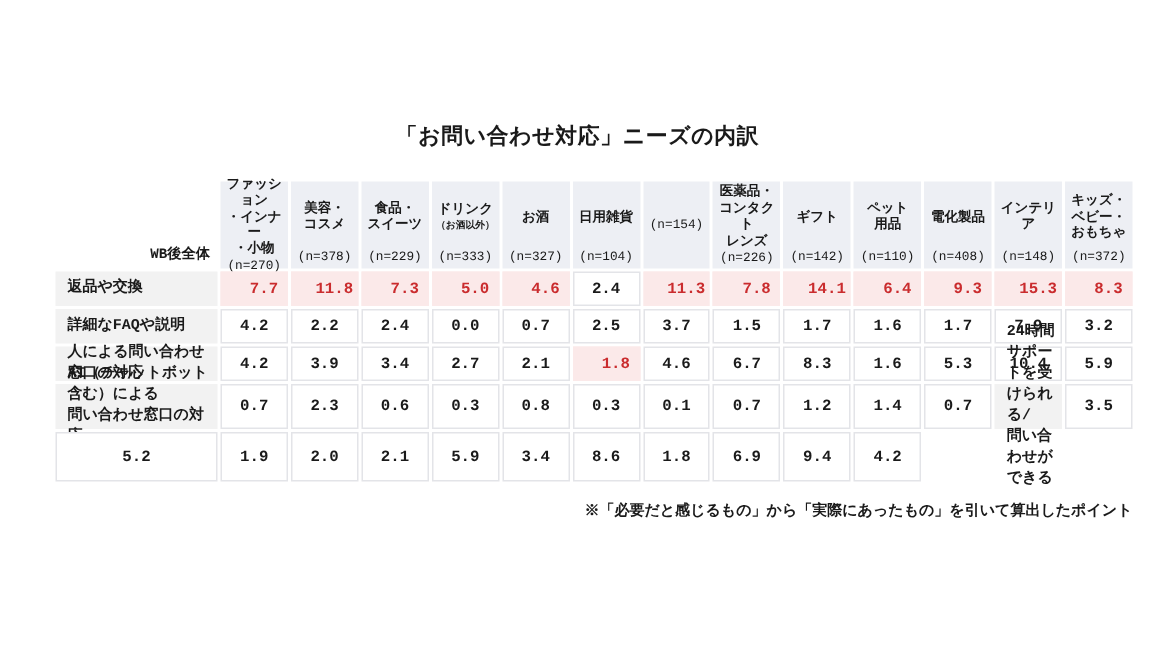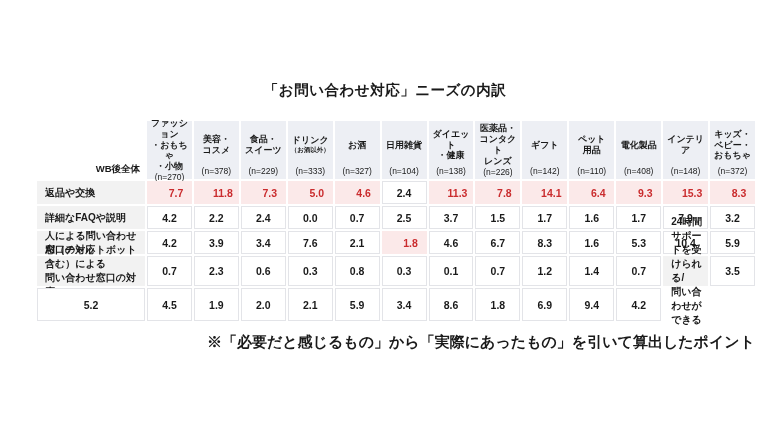--- a/index.html
+++ b/index.html
@@ -1,18 +1,18 @@
 <!DOCTYPE html>
 <html><head>
 <meta charset="utf-8">
 <style>
   html,body{margin:0;padding:0;background:#ffffff;}
   .stage{
     position:relative;width:770px;height:433px;background:#ffffff;
-    font-family:Liberation Sans, sans-serif;color:#1a1a1a;overflow:hidden;
+    font-family:Liberation Mono, monospace;color:#1a1a1a;overflow:hidden;
   }
   .title{
     position:absolute;top:81px;left:0;width:770px;text-align:center;
     font-size:14.5px;font-weight:bold;letter-spacing:0.5px;
   }
   .unit{
     position:absolute;top:108px;right:16px;font-size:9px;font-weight:bold;margin-top:20px;
   }
   .grid{
     position:absolute;left:37px;top:121px;width:718px;
@@ -39,35 +39,35 @@
     white-space:pre-line;line-height:1.4;
   }
   .val{
     background:#ffffff;border:1px solid #e3e4e8;
     font-size:10.5px;font-weight:bold;
   }
   .val.hl{
     background:#fbe9e9;border-color:#fbe9e9;color:#ca2c2e;padding-left:13px;
   }
   .footnote{
-    position:absolute;top:333px;right:15px;font-size:15px;font-weight:bold;text-align:center;
+    position:absolute;top:333px;right:15px;font-size:10px;font-weight:bold;text-align:center;
   }
 </style>
 </head>
 <body>
 
 <div class="stage">
   <div class="title">「お問い合わせ対応」ニーズの内訳</div>
   <div class="unit">(pt)</div>
   <div class="grid">
       <div class="cell corner">WB後全体</div>
       <div class="cell colhead">
         <div class="colnamewrap">
           <div class="colname">ファッション
-・おもちゃ
+・インナー
 ・小物</div>
         </div>
         <div class="coln">(n=270)</div>
       </div>
       <div class="cell colhead">
         <div class="colnamewrap">
           <div class="colname">美容・
 コスメ</div>
         </div>
         <div class="coln">(n=378)</div>
@@ -92,25 +92,21 @@
         </div>
         <div class="coln">(n=327)</div>
       </div>
       <div class="cell colhead">
         <div class="colnamewrap">
           <div class="colname">日用雑貨</div>
         </div>
         <div class="coln">(n=104)</div>
       </div>
       <div class="cell colhead">
-        <div class="colnamewrap">
-          <div class="colname">ダイエット
-・健康</div>
-        </div>
-        <div class="coln">(n=138)</div>
+        <div class="coln">(n=154)</div>
       </div>
       <div class="cell colhead">
         <div class="colnamewrap">
           <div class="colname">医薬品・
 コンタクト
 レンズ</div>
         </div>
         <div class="coln">(n=226)</div>
       </div>
       <div class="cell colhead">
@@ -171,21 +167,21 @@
       <div class="cell val">1.5</div>
       <div class="cell val">1.7</div>
       <div class="cell val">1.6</div>
       <div class="cell val">1.7</div>
       <div class="cell val">7.9</div>
       <div class="cell val">3.2</div>
       <div class="cell rowlabel">人による問い合わせ窓口の対応</div>
       <div class="cell val">4.2</div>
       <div class="cell val">3.9</div>
       <div class="cell val">3.4</div>
-      <div class="cell val">7.6</div>
+      <div class="cell val">2.7</div>
       <div class="cell val">2.1</div>
       <div class="cell val hl">1.8</div>
       <div class="cell val">4.6</div>
       <div class="cell val">6.7</div>
       <div class="cell val">8.3</div>
       <div class="cell val">1.6</div>
       <div class="cell val">5.3</div>
       <div class="cell val">10.4</div>
       <div class="cell val">5.9</div>
       <div class="cell rowlabel">AI（チャットボット含む）による
@@ -198,21 +194,20 @@
       <div class="cell val">0.3</div>
       <div class="cell val">0.1</div>
       <div class="cell val">0.7</div>
       <div class="cell val">1.2</div>
       <div class="cell val">1.4</div>
       <div class="cell val">0.7</div>
       <div class="cell rowlabel">24時間サポートを受けられる/
 問い合わせができる</div>
       <div class="cell val">3.5</div>
       <div class="cell val">5.2</div>
-      <div class="cell val">4.5</div>
       <div class="cell val">1.9</div>
       <div class="cell val">2.0</div>
       <div class="cell val">2.1</div>
       <div class="cell val">5.9</div>
       <div class="cell val">3.4</div>
       <div class="cell val">8.6</div>
       <div class="cell val">1.8</div>
       <div class="cell val">6.9</div>
       <div class="cell val">9.4</div>
       <div class="cell val">4.2</div>

